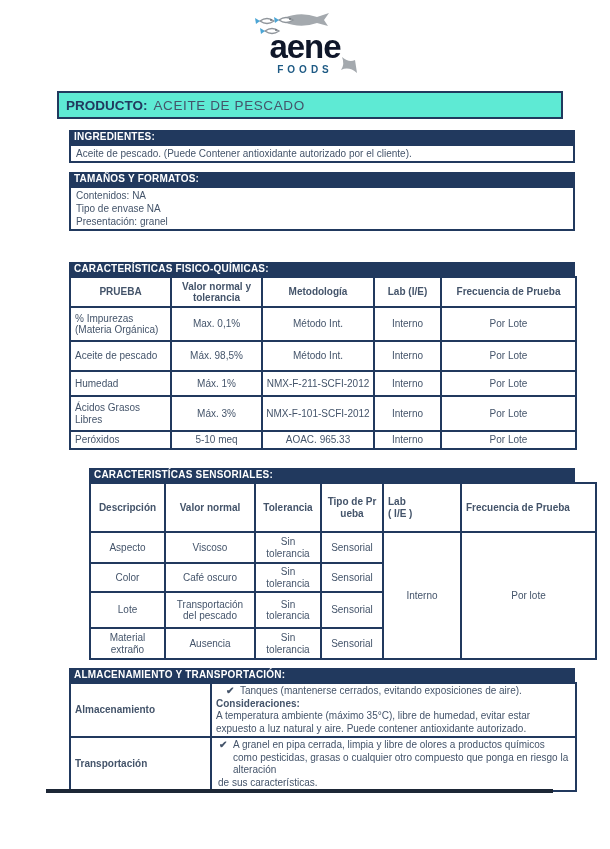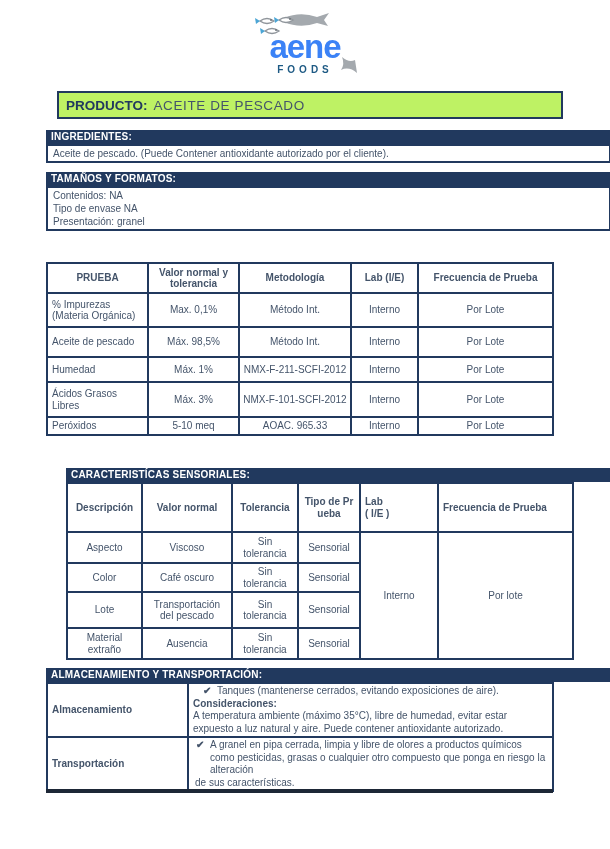--- a/index.html
+++ b/index.html
@@ -11,39 +11,39 @@
     color: #44546A;
     overflow: hidden;
   }
   .abs { position: absolute; }
 
   
   .logo { top: 12px; left: 50%; transform: translateX(-50%); width: 150px; height: 68px; text-align: center; }
   .fish-school { position: absolute; top: 0; left: 22px; }
   .brand { position: absolute; top: 20px; left: 0; right: 0;
            font-size: 33px; font-weight: bold; letter-spacing: -1px;
-           color: #3b82f6; line-height: 30px; }
+           color: #0f172a; line-height: 30px; }
   .swoosh { position: absolute; top: 44px; right: 22px; }
   .foods { position: absolute; top: 52px; left: 0; right: 0;
            font-size: 10px; font-weight: bold; letter-spacing: 4px;
            color: #1E5A84; }
 
   
   .product-box { top: 91px; left: 57px; width: 506px; height: 28px;
-                 border: 2px solid #21395E; background: #bef264;
+                 border: 2px solid #21395E; background: #5eead4;
                  display: flex; align-items: center; padding-left: 7px; }
   .product-label { font-weight: bold; color: #21395E; font-size: 13.5px; }
   .product-name  { color: #44546A; font-size: 13.5px; letter-spacing: 0.6px; margin-left: 6px; }
 
   
   .bar { background: #21395E; color: #ffffff; font-weight: bold;
          font-size: 10px; line-height: 12px; padding: 1px 5px; letter-spacing: 0.2px; }
   .boxed { border: 2px solid #21395E; background: #fff;
            font-size: 10px; line-height: 13px; padding: 1px 5px; color: #44546A; }
-  .section { left: 46px; width: 565px; }
+  .section { left: 69px; width: 506px; }
   .sec-ingredients { top: 130px; }
   .sec-sizes       { top: 172px; }
   .sec-physico     { top: 262px; }
   .sec-sensory     { top: 468px; padding-left: 20px; }
   .sec-storage     { top: 668px; }
 
   
   table { border-collapse: collapse; width: 506px; table-layout: fixed; }
   th, td { border: 2px solid #21395E; font-size: 10px; color: #44546A;
            padding: 2px 3px; text-align: center; vertical-align: middle;
@@ -106,20 +106,21 @@
   <div class="abs section sec-sizes">
     <div class="bar">TAMAÑOS Y FORMATOS:</div>
     <div class="boxed">
       <div>Contenidos: NA</div>
       <div>Tipo de envase NA</div>
       <div>Presentación: granel</div>
     </div>
   </div>
 
   <div class="abs section sec-physico">
+    <div class="bar">CARACTERÍSTICAS FISICO-QUÍMICAS:</div>
     <table>
       <colgroup>
           <col style="width:101px">
           <col style="width:91px">
           <col style="width:112px">
           <col style="width:67px">
           <col style="width:135px">
         </colgroup>
       <tbody>
           <tr style="height:30px">

